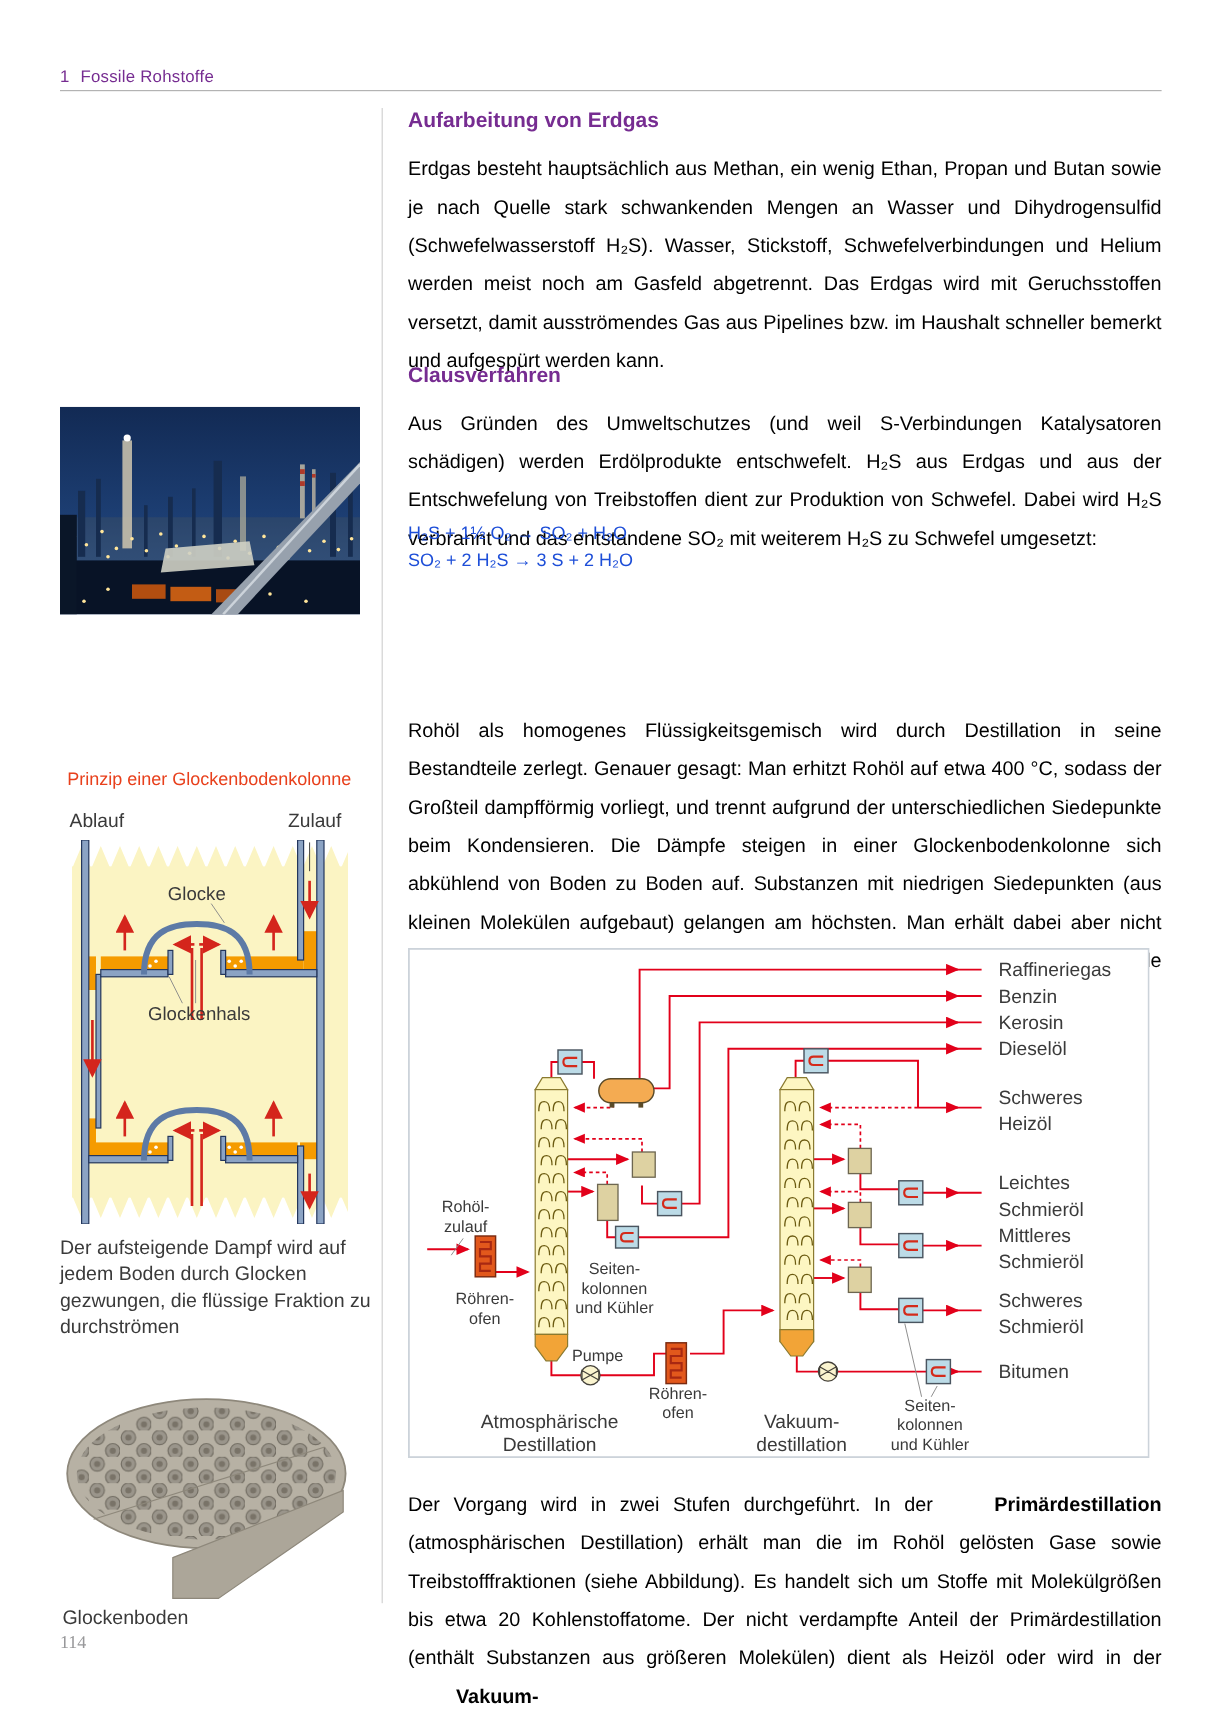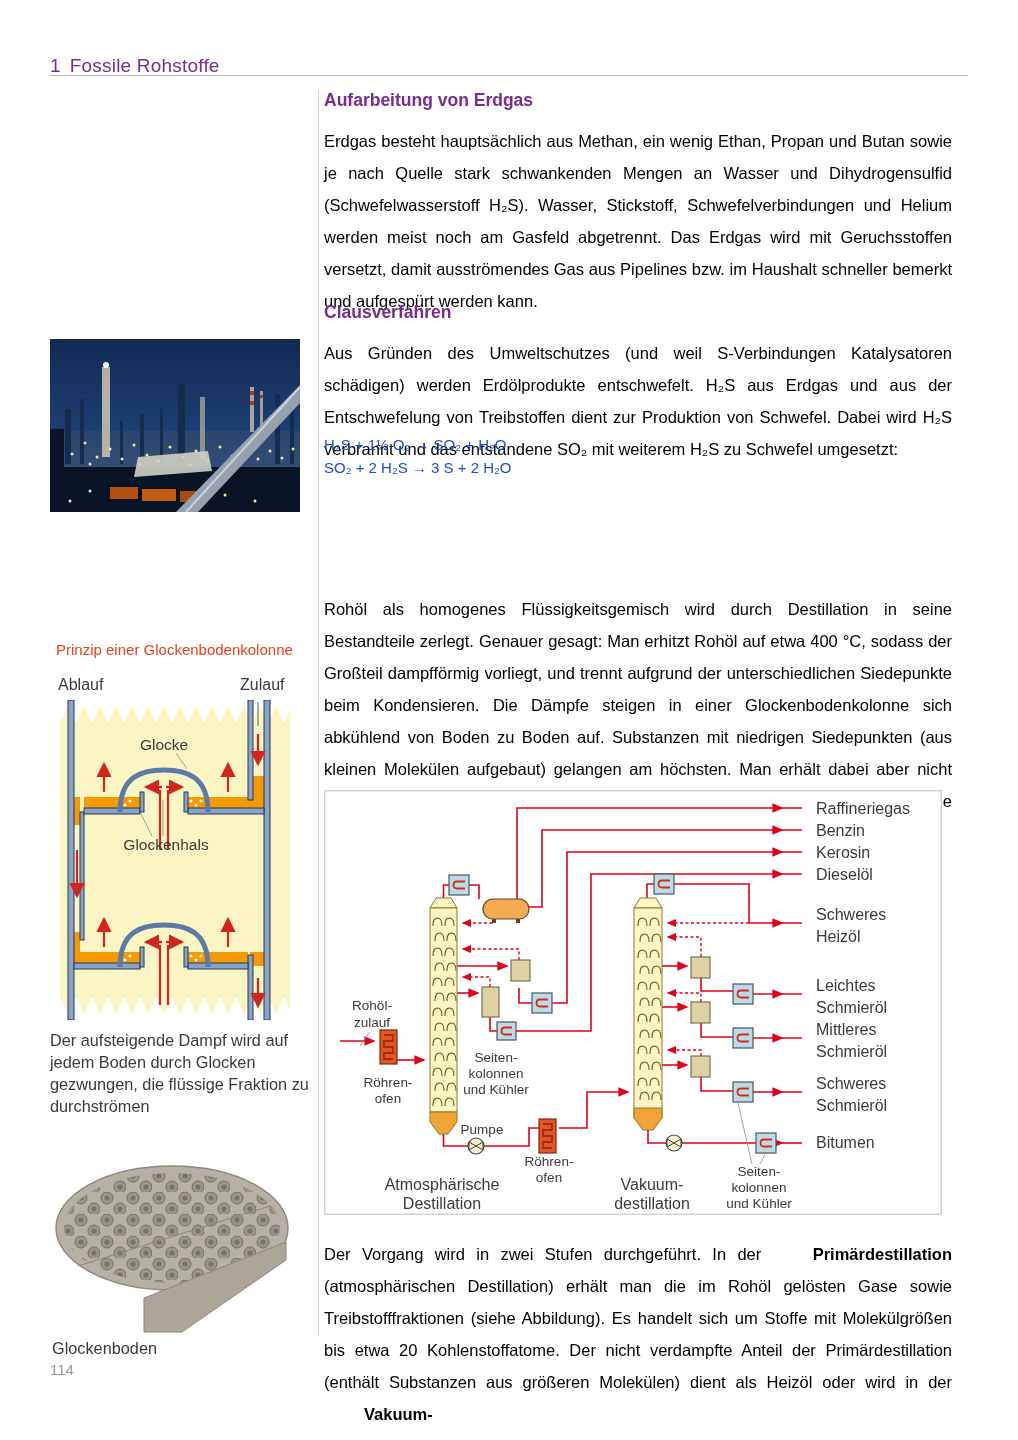--- a/index.html
+++ b/index.html
@@ -1,29 +1,29 @@
 <!DOCTYPE html>
 <html><head>
 <meta charset="utf-8">
 <style>
   html,body{margin:0;padding:0;background:#ffffff;}
   .page{position:relative;width:1018px;height:1440px;background:#ffffff;overflow:hidden;
         font-family:"Liberation Sans",sans-serif;color:#3a3a3a;}
   .abs{position:absolute;}
-  .chapter{font-size:19px;color:#762c91;letter-spacing:.2px;}
+  .chapter{font-size:14px;color:#762c91;letter-spacing:.2px;}
   .chapter .num{margin-right:9px;}
   .rule-top{height:1px;background:#b3b3b3;}
   .rule-vert{width:1px;background:#d2d2d2;}
   .h-purple{font-size:17.5px;font-weight:bold;color:#762c91;}
   .body-text{font-size:16.5px;line-height:32px;text-align:justify;color:#000000;}
   .eq{font-size:15px;line-height:23px;color:#1d4ed8;}
   .caption{font-size:16.3px;line-height:22px;color:#3a3a3a;}
   .red-title{font-size:15px;color:#e8401c;}
   .flow-label{font-size:16px;color:#3a3a3a;text-align:center;}
-  .pagenum{font-size:15px;color:#98989a;}
+  .pagenum{font-size:15px;color:#98989a;font-family:Liberation Serif, serif;}
   svg text{font-family:"Liberation Sans",sans-serif;fill:#3a3a3a;}
   b{font-weight:bold;padding-left:40px;}
 </style>
 </head>
 <body>
 
 <div class="page">
 
   <div class="abs chapter" style="left:50px;top:55px;">
     <span class="num">1</span><span>Fossile Rohstoffe</span>
@@ -207,21 +207,21 @@
     <rect x="0" y="0" width="250" height="185" fill="#ffffff"></rect>
     <ellipse cx="124" cy="80" rx="116" ry="62" fill="#b7b1a4" stroke="#8e887b" stroke-width="1.5"></ellipse>
     <ellipse cx="124" cy="80" rx="108" ry="55" fill="url(#caps)" opacity="0.95"></ellipse>
     <line x1="30" y1="118" x2="222" y2="58" stroke="#8e887b" stroke-width="1"></line>
     <polygon points="96,150 238,94 238,112 134,184 96,184" fill="#aca699" stroke="#8e887b" stroke-width="1"></polygon>
   </svg>
 
   <div class="abs caption" style="left:52px;top:1337px;">Glockenboden</div>
   <div class="abs pagenum" style="left:50px;top:1361px;">114</div>
 
-  <div class="abs" style="left:324px;top:0;width:628px;height:1440px;">
+  <div class="abs" style="left:340px;top:0;width:628px;height:1440px;">
 
     <div class="abs h-purple" style="left:0;top:90px;">Aufarbeitung von Erdgas</div>
     <div class="abs body-text" style="left:0;top:125px;width:628px;">Erdgas besteht hauptsächlich aus Methan, ein wenig Ethan, Propan und Butan sowie je nach Quelle stark schwankenden Mengen an Wasser und Dihydrogensulfid (Schwefelwasserstoff H₂S). Wasser, Stickstoff, Schwefelverbindungen und Helium werden meist noch am Gasfeld abgetrennt. Das Erdgas wird mit Geruchsstoffen versetzt, damit ausströmendes Gas aus Pipelines bzw. im Haushalt schneller bemerkt und aufgespürt werden kann.</div>
 
     <div class="abs h-purple" style="left:0;top:302px;">Clausverfahren</div>
     <div class="abs body-text" style="left:0;top:337px;width:628px;">Aus Gründen des Umweltschutzes (und weil S-Verbindungen Katalysatoren schädigen) werden Erdölprodukte entschwefelt. H₂S aus Erdgas und aus der Entschwefelung von Treibstoffen dient zur Produktion von Schwefel. Dabei wird H₂S verbrannt und das entstandene SO₂ mit weiterem H₂S zu Schwefel umgesetzt:</div>
     <div class="abs eq" style="left:0;top:433px;">H₂S + 1½ O₂ → SO₂ + H₂O</div>
     <div class="abs eq" style="left:0;top:456px;">SO₂ + 2 H₂S → 3 S + 2 H₂O</div>
 
     <div class="abs body-text" style="left:0;top:593px;width:628px;">Rohöl als homogenes Flüssigkeitsgemisch wird durch Destillation in seine Bestandteile zerlegt. Genauer gesagt: Man erhitzt Rohöl auf etwa 400 °C, sodass der Großteil dampfförmig vorliegt, und trennt aufgrund der unterschiedlichen Siedepunkte beim Kondensieren. Die Dämpfe steigen in einer Glockenbodenkolonne sich abkühlend von Boden zu Boden auf. Substanzen mit niedrigen Siedepunkten (aus kleinen Molekülen aufgebaut) gelangen am höchsten. Man erhält dabei aber nicht reine Stoffe, sondern Fraktionen (Gemische, die aus Stoffen ähnlicher Moleküle bestehen).</div>

